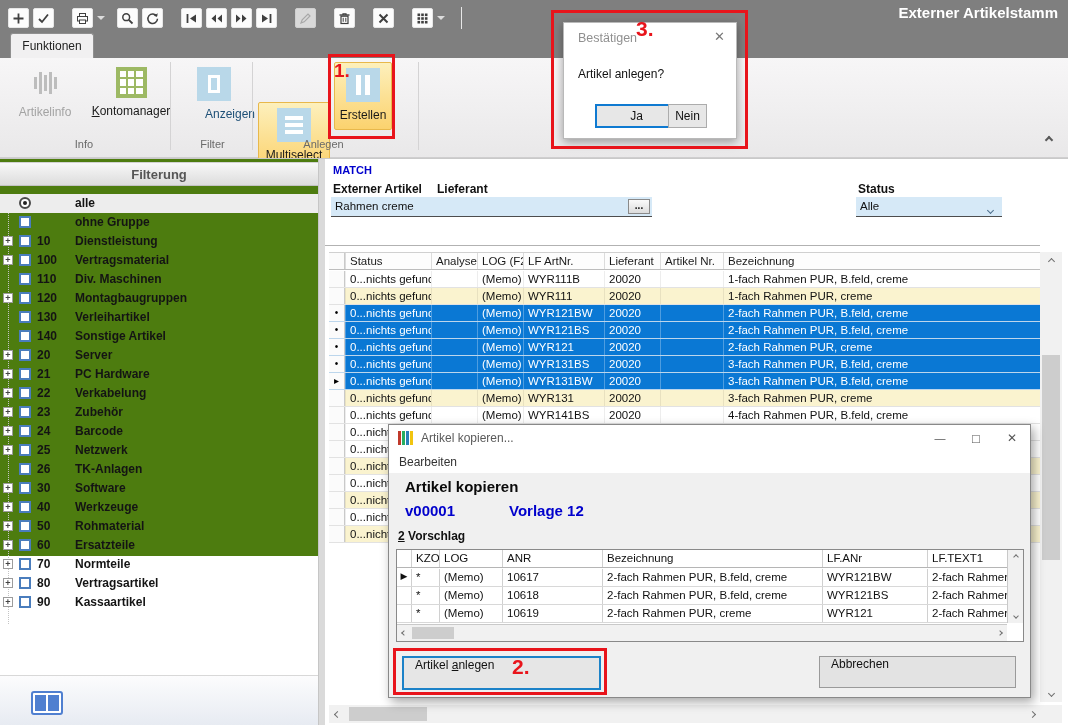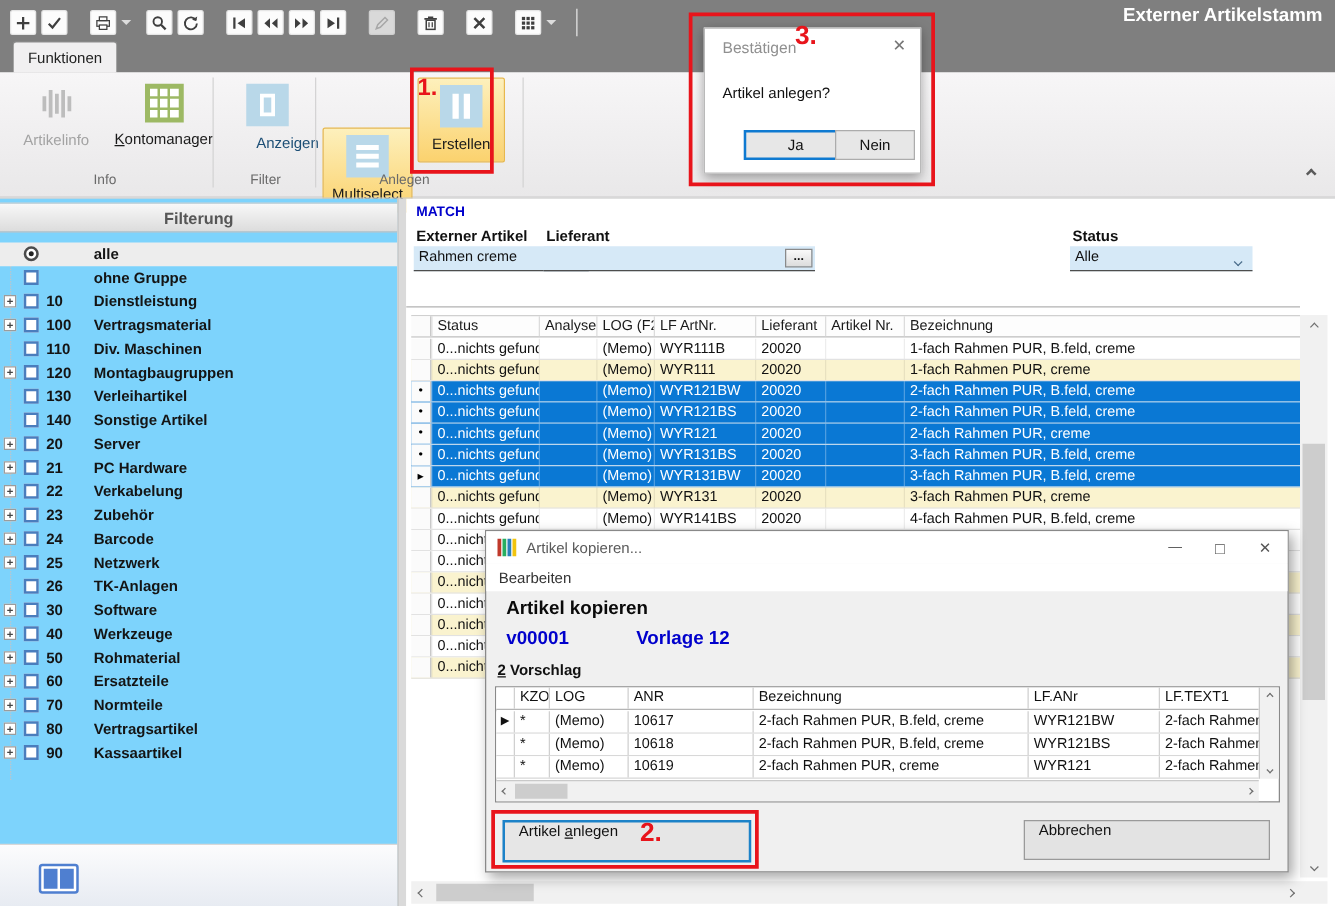--- a/index.html
+++ b/index.html
@@ -47,21 +47,21 @@
   .chev{display:inline-block;width:6px;height:6px;border-left:2px solid #5a5a5a;border-bottom:2px solid #5a5a5a;}
   .chev.up{transform:rotate(135deg);}
   .chev.down{transform:rotate(-45deg);}
   .chev.left{transform:rotate(45deg);}
   .chev.right{transform:rotate(-135deg);}
   .ribbon-collapse{position:absolute;right:16px;bottom:10px;}
 
   .content-line{position:absolute;left:0;top:158px;width:1068px;height:1px;background:#c9c9c9;}
 
   
-  .sidebar{position:absolute;left:0;top:159px;width:318px;height:566px;background:#7dd3fc;}
+  .sidebar{position:absolute;left:0;top:159px;width:318px;height:397px;background:#4d7c0f;}
   .filter-header{position:absolute;left:0;top:3px;width:318px;height:24px;
                  background:linear-gradient(#f8f8f8,#dcdcdc);border-top:1px solid #d2d2d2;
                  border-bottom:1px solid #c2c2c2;font-weight:bold;font-size:13px;color:#565656;
                  text-align:center;line-height:23px;}
   .tree{position:absolute;left:0;top:35px;width:318px;height:437px;}
   .tree .vline{position:absolute;left:8px;top:6px;height:424px;border-left:1px dotted #c4c4c4;}
   .titem{position:relative;height:19px;font-weight:bold;font-size:12px;color:#141414;}
   .titem.sel{background:#ededed;}
   .expander{position:absolute;left:3px;top:4px;width:10px;height:10px;border:1px solid #9c9c9c;
             background:#fff;color:#444;font-size:9px;line-height:8px;text-align:center;}
@@ -152,21 +152,21 @@
 
   
   .confirm{position:absolute;left:563px;top:22px;width:174px;height:117px;background:#fff;
            border:1px solid #b9b9b9;box-shadow:0 3px 9px rgba(0,0,0,.35);z-index:40;}
   .cf-title{position:absolute;left:14px;top:8px;font-size:12.5px;color:#909090;}
   .cf-close{position:absolute;right:11px;top:6px;font-size:13px;color:#777;}
   .cf-msg{position:absolute;left:14px;top:44px;font-size:12px;color:#111;}
   .cf-btn{position:absolute;top:81px;height:24px;background:#e7e7e7;font-size:12px;color:#111;
           display:flex;align-items:center;justify-content:center;}
   .cf-yes{left:31px;width:83px;border:2px solid #0f7ad1;}
-  .cf-no{left:104px;width:64px;border:1px solid #acacac;}
+  .cf-no{left:104px;width:39px;border:1px solid #acacac;}
 
   
   .ann-box{position:absolute;border:3px solid #e8141b;z-index:50;pointer-events:none;}
   .ann-num{position:absolute;color:#e8141b;font-weight:bold;z-index:51;pointer-events:none;}
   .ab1{left:328px;top:54px;width:67px;height:85px;}
   .an1{left:334px;top:60px;font-size:19px;}
   .ab2{left:393px;top:648px;width:214px;height:47px;}
   .an2{left:512px;top:655px;font-size:21px;}
   .ab3{left:551px;top:10px;width:197px;height:139px;}
   .an3{left:636px;top:17px;font-size:21px;}
@@ -315,21 +315,21 @@
     <div class="rbtn hl" style="left:258px;width:72px;margin-top:40px;">
       <span class="icon-blue">
           <span class="ms-lines">
             <i></i>
             <i></i>
             <i></i>
           </span>
         </span>
       <span class="lbl">Multiselect</span>
     </div>
-    <div class="rbtn hl" style="left:334px;width:70px;">
+    <div class="rbtn hl" style="left:334px;width:58px;">
       <span class="icon-blue">
           <span class="er-bars">
             <i></i>
             <i></i>
           </span>
         </span>
       <span class="lbl">Erstellen</span>
     </div>
     <div class="rsep" style="left:418px;"></div>
     <div class="rgroup" style="left:0;width:168px;">Info</div>

